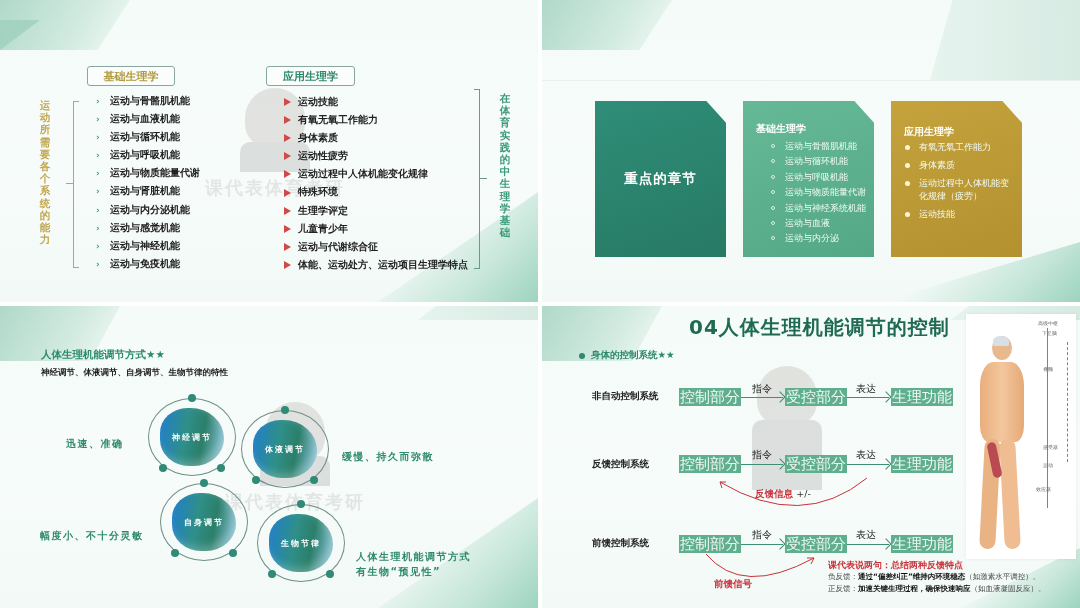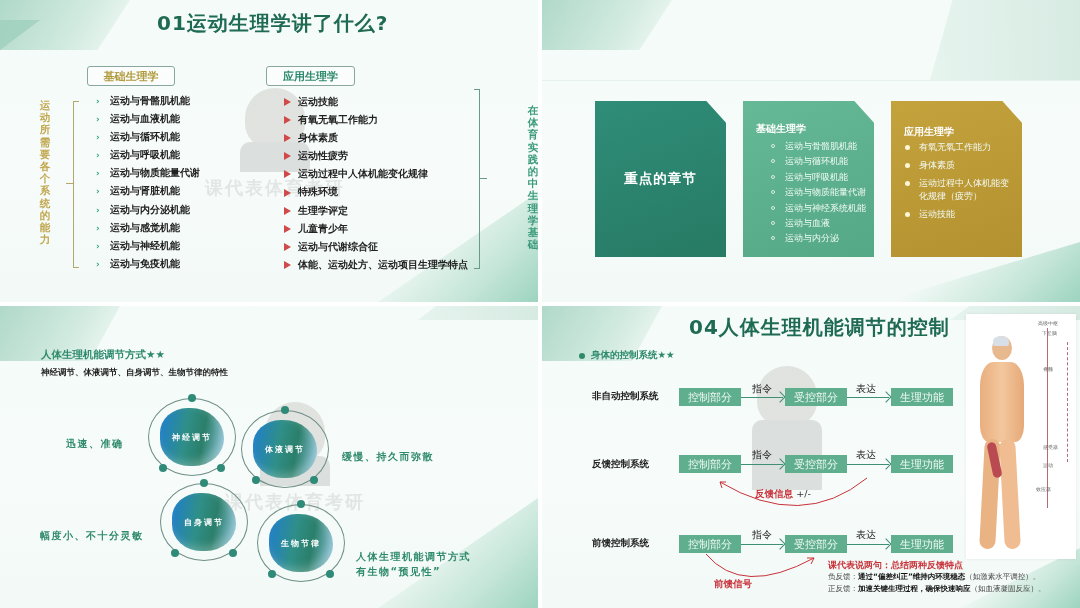--- a/index.html
+++ b/index.html
@@ -39,21 +39,21 @@
   .cat-basic { left: 87px; top: 66px; width: 88px; color: #b09a3c; }
   .cat-applied { left: 266px; top: 66px; width: 89px; color: #2e8a6c; }
   .list { position: absolute; list-style: none; }
   .list li { font-size: 10px; font-weight: bold; color: #222; height: 18.1px; line-height: 18.1px; white-space: nowrap; display: flex; align-items: center; }
   .list-basic { left: 96px; top: 92px; }
   .list-applied { left: 284px; top: 93px; }
   .bullet-chev { color: #3aa58a; font-size: 9px; width: 14px; display: inline-block; }
   .bullet-tri { width: 0; height: 0; border-left: 7px solid #d04a4a; border-top: 4px solid transparent; border-bottom: 4px solid transparent; margin-right: 7px; display: inline-block; }
   .vert { position: absolute; width: 14px; font-size: 10.5px; line-height: 12.2px; text-align: center; font-weight: bold; }
   .vert-left { left: 38px; top: 99px; color: #c0a64d; }
-  .vert-right { left: 498px; top: 104px; color: #3a9a7a; margin-left: 28px; }
+  .vert-right { left: 498px; top: 92px; color: #3a9a7a; }
   .bracket-l { position: absolute; left: 73px; top: 101px; width: 6px; height: 167px; border: 1px solid #b4a66c; border-right: none; }
   .bracket-l-tick { position: absolute; left: 66px; top: 183px; width: 7px; height: 1px; background: #b4a66c; }
   .bracket-r { position: absolute; left: 474px; top: 89px; width: 6px; height: 180px; border: 1px solid #6a9a8a; border-left: none; }
   .bracket-r-tick { position: absolute; left: 480px; top: 178px; width: 7px; height: 1px; background: #6a9a8a; }
 
   
   .card { position: absolute; top: 101px; width: 131px; height: 156px;
           clip-path: polygon(0 0, 85% 0, 100% 14%, 100% 100%, 0 100%);
           box-shadow: 0 0 8px rgba(120,140,220,.3); }
   .card-1 { left: 53px; background: linear-gradient(160deg, #2f8d78, #277a64); display: flex; align-items: center; justify-content: center; }
@@ -81,21 +81,21 @@
           background: linear-gradient(100deg, #1f7ecf 0%, #2f8f88 40%, #2b7f6a 65%, #8cc4e0 100%);
           display: flex; align-items: center; justify-content: center;
           box-shadow: inset -4px -4px 8px rgba(255,255,255,.25); }
   .blob-label { color: #fff; font-size: 8px; font-weight: bold; letter-spacing: 2px; }
   .trait { position: absolute; font-size: 10px; font-weight: bold; color: #2f8a6c; letter-spacing: 1.5px; white-space: nowrap; line-height: 15px; }
 
   
   .s4-sub { position: absolute; left: 37px; top: 43px; font-size: 9.5px; font-weight: bold; color: #2e8a6c; display: flex; align-items: center; }
   .s4-sub .dot { width: 6px; height: 6px; border-radius: 50%; background: #2e8a6c; margin-right: 6px; }
   .sys-label { position: absolute; left: 50px; font-size: 9.5px; font-weight: bold; color: #222; text-align: center; }
-  .flow-box { position: absolute; width: 62px; height: 18px; background: #5fae8e; color: #eef8f3; font-size: 11px;
+  .flow-box { position: absolute; width: 62px; height: 18px; background: #5fae8e; color: #eef8f3; font-size: 15px;
               display: flex; align-items: center; justify-content: center; }
   .flow-arrow { position: absolute; height: 1px; background: #3f8f74; }
   .flow-arrow::after { content: ""; position: absolute; right: -1px; top: -4px; width: 7px; height: 7px;
                        border-top: 1.5px solid #3f8f74; border-right: 1.5px solid #3f8f74; transform: rotate(45deg); }
   .flow-lbl { position: absolute; font-size: 10px; color: #222; }
   .curve { position: absolute; }
   .fb-label { position: absolute; font-size: 9.5px; font-weight: bold; color: #c8323a; white-space: nowrap; }
   .note-title { position: absolute; left: 286px; top: 559px; font-size: 9px; font-weight: bold; color: #c8323a; }
   .note-line { position: absolute; left: 286px; font-size: 7.5px; color: #444; white-space: nowrap; }
   .note-line b { color: #111; }
@@ -117,21 +117,20 @@
   <div class="deco-tl"></div>
   <div class="deco-tl2"></div>
   <div class="deco-br"></div>
 
   <div class="wm" style="left:205px;top:88px;">
     <div class="wm-face"></div>
     <div class="wm-body"></div>
     <div class="wm-text">课代表体育考研</div>
   </div>
 
-  <div class="title" style="left:157px;top:10px;">01运动生理学讲了什么?</div>
 
   <div class="cat-box cat-basic">基础生理学</div>
   <div class="cat-box cat-applied">应用生理学</div>
 
   <div class="vert vert-left">运动所需要各个系统的能力</div>
   <div class="bracket-l"></div>
   <div class="bracket-l-tick"></div>
 
   <ul class="list list-basic">
     <li>

